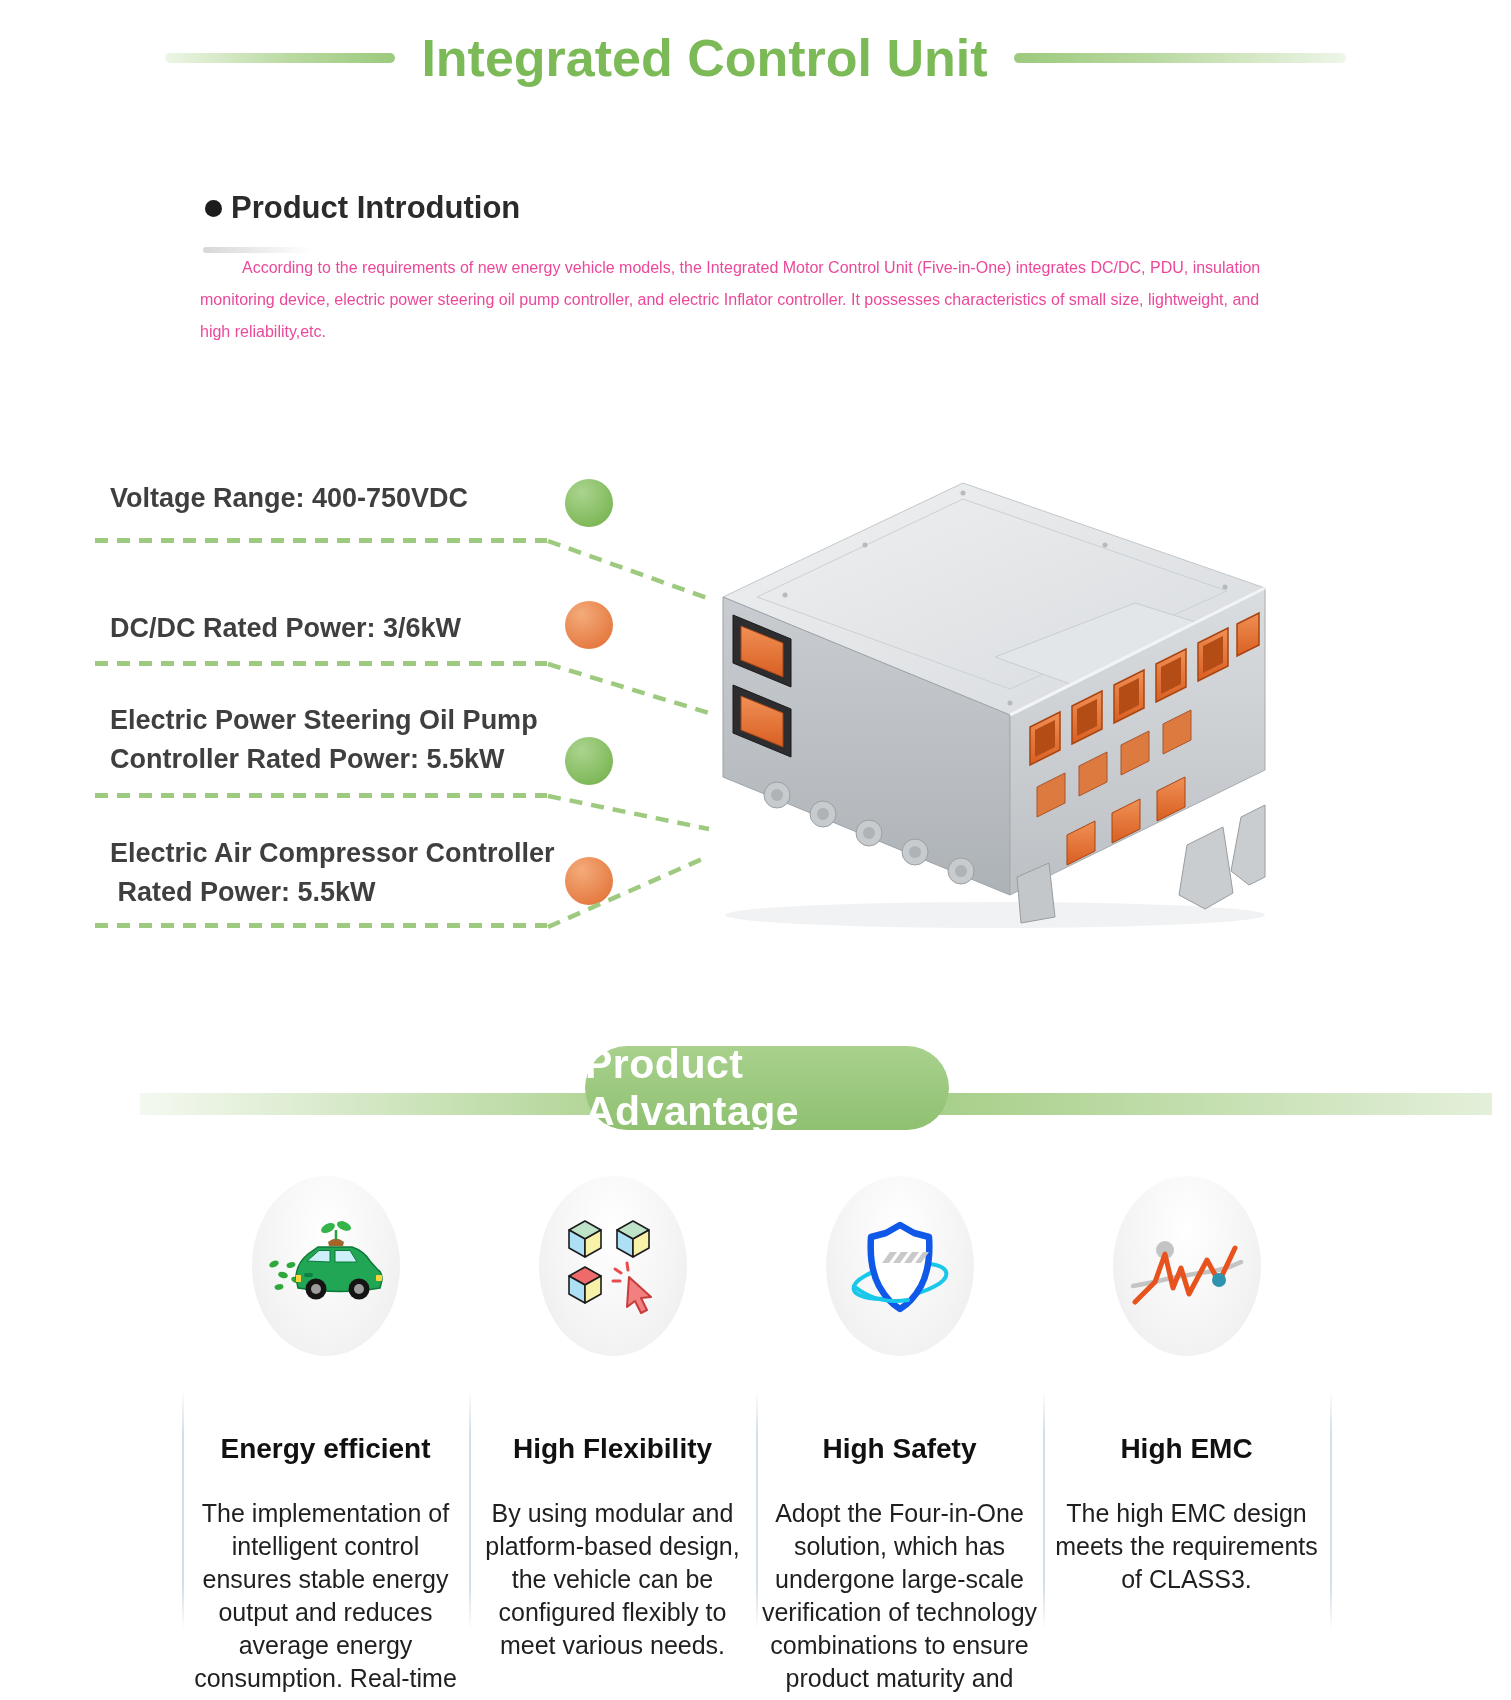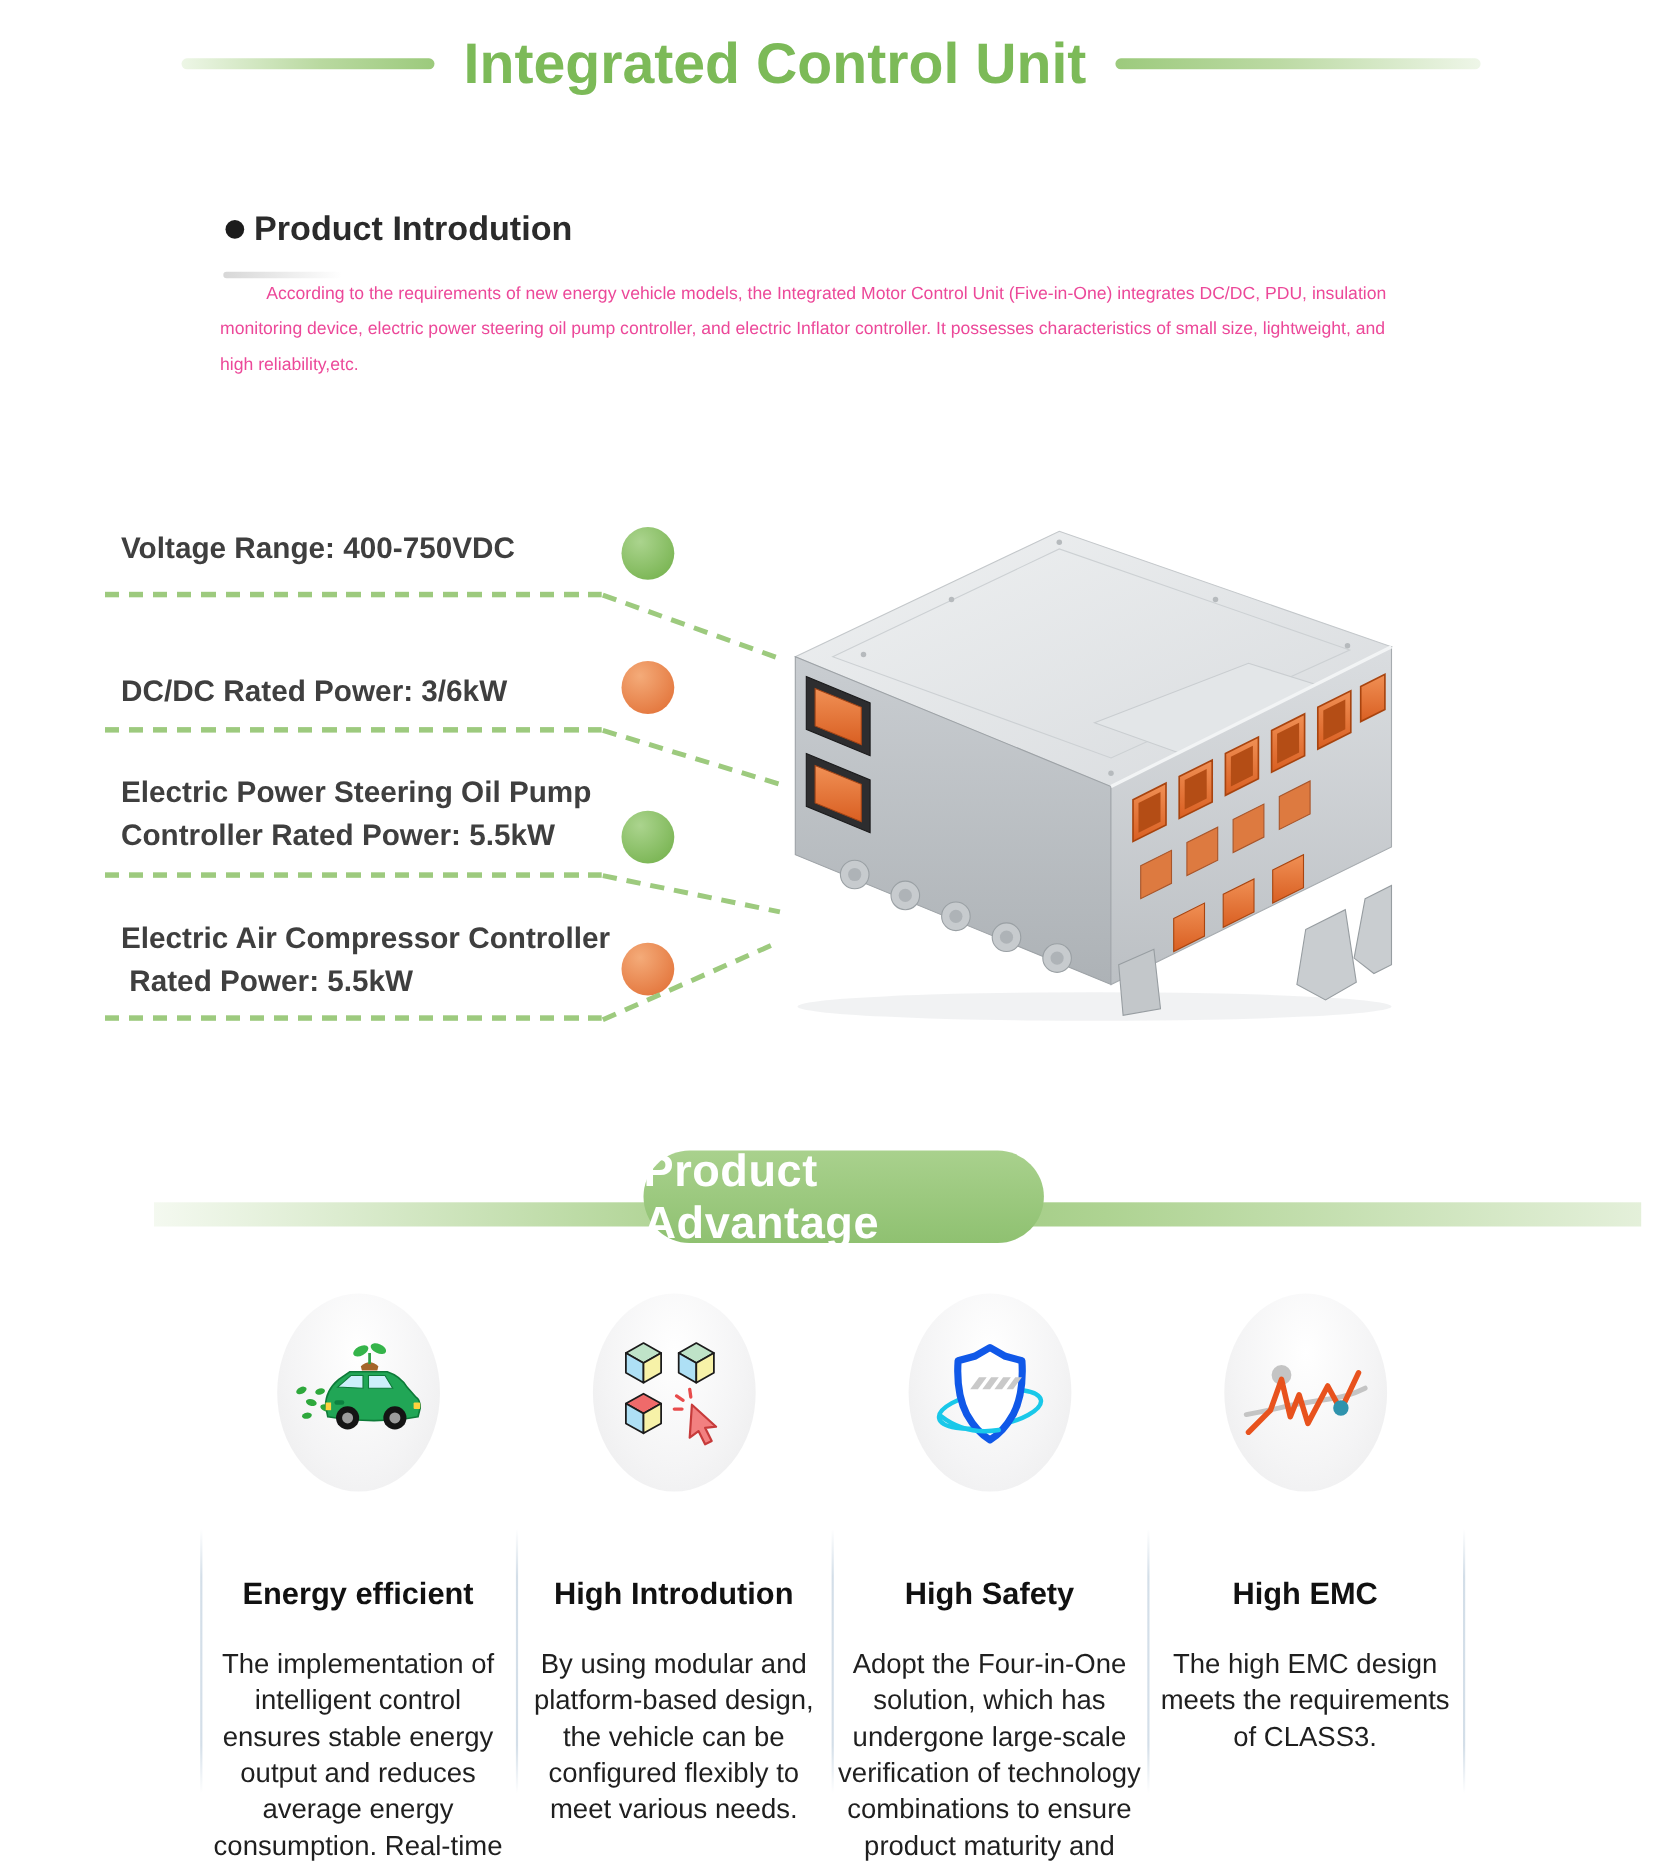--- a/index.html
+++ b/index.html
@@ -265,21 +265,21 @@
             <polygon points="44,63 28,72 28,90 44,81" fill="#f7f2a8"></polygon>
           </g>
           <g stroke="#e84c4c" stroke-width="3" stroke-linecap="round">
             <line x1="58" y1="56" x2="64" y2="60"></line>
             <line x1="70" y1="50" x2="71" y2="57"></line>
             <line x1="56" y1="68" x2="63" y2="68"></line>
           </g>
           <path d="M72,64 L94,84 L84,85 L90,97 L84,100 L78,88 L70,94 Z" fill="#f28080" stroke="#c73b3b" stroke-width="2" stroke-linejoin="round"></path>
         </svg>
       </div>
-      <h3 class="card-title">High Introdution</h3>
+      <h3 class="card-title">High Flexibility</h3>
       <p class="card-text">By using modular and platform-based design, the vehicle can be configured flexibly to meet various needs.</p>
     </div>
 
     <div class="card">
       <div class="icon-circle">
         <svg width="120" height="110" viewBox="0 0 120 110">
           <ellipse cx="60" cy="70" rx="47" ry="16" transform="rotate(-10 60 70)" fill="none" stroke="#19c8e9" stroke-width="4"></ellipse>
           <path d="M60,14 L74,22 L89,26 Q91,56 81,75 Q72,91 60,98 Q48,91 39,75 Q29,56 31,26 L46,22 Z" fill="#ffffff" stroke="#1058e8" stroke-width="6.5" stroke-linejoin="round"></path>
           <g fill="#c9c9c9">
             <path d="M42,52 l8,-11 h7 l-8,11 z"></path>

